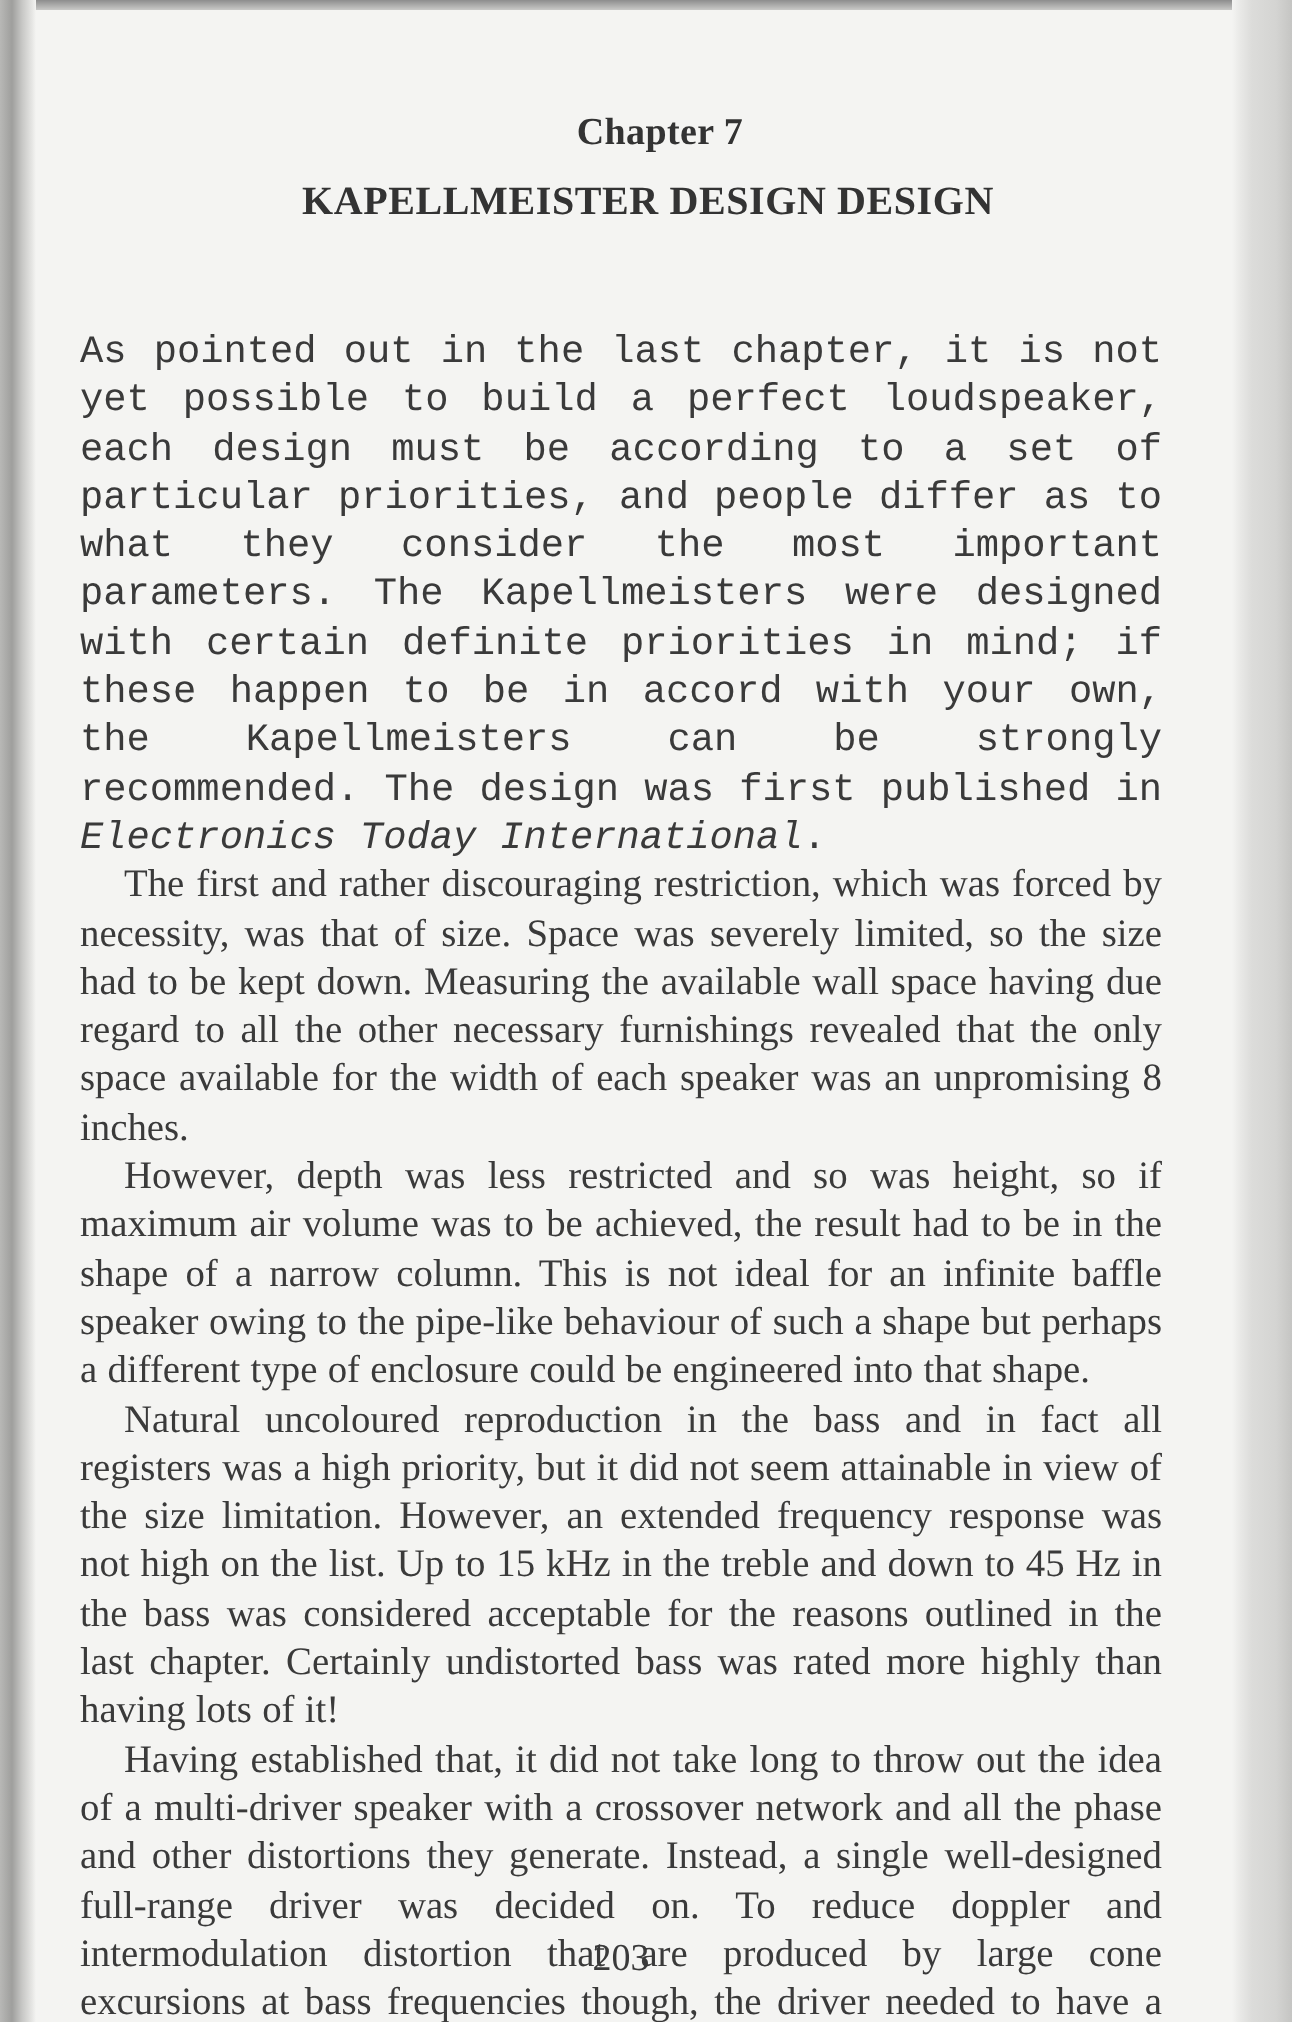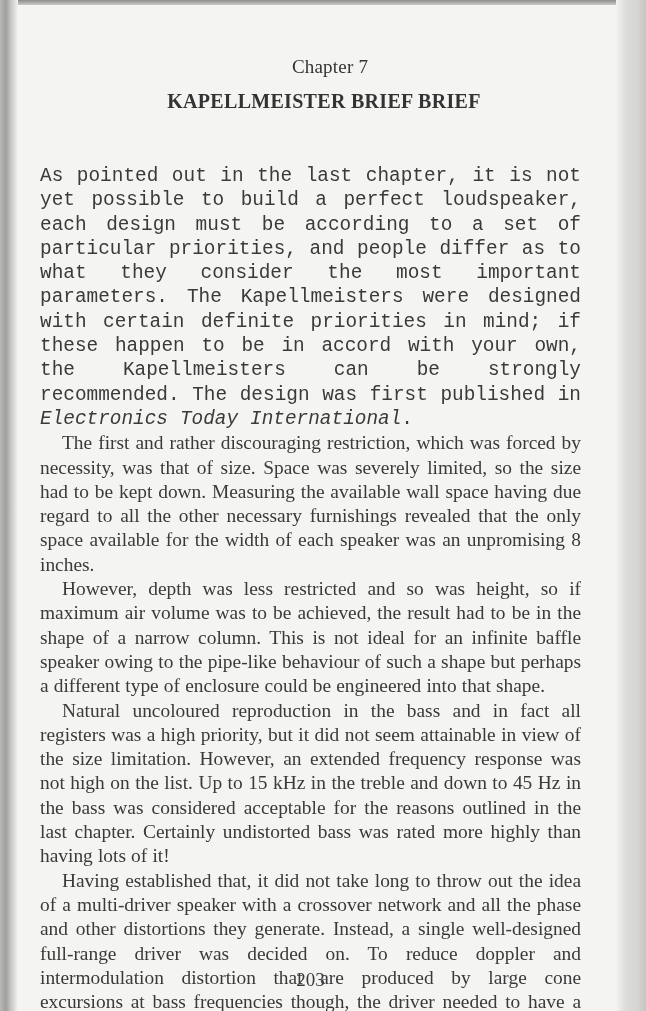--- a/index.html
+++ b/index.html
@@ -46,21 +46,21 @@
       width: 541px;
       font-family: "Liberation Serif", serif;
       color: #3a3a3a;
     }
     .chapter-label {
       position: absolute;
       top: 56px;
       left: 0;
       width: 580px;
       text-align: center;
-      font-weight: normal;
+      font-weight: bold;
       font-size: 19px;
       color: #333;
       letter-spacing: 0.2px;
     }
     .chapter-title {
       position: absolute;
       top: 90px;
       left: 0;
       width: 568px;
       text-align: center;
@@ -103,21 +103,21 @@
 </head>
 <body>
 
 <div class="page">
   <div class="top-edge"></div>
   <div class="left-gutter"></div>
   <div class="right-edge"></div>
 
   <div class="content">
     <div class="chapter-label">Chapter 7</div>
-    <div class="chapter-title">KAPELLMEISTER BRIEF BRIEF</div>
+    <div class="chapter-title">KAPELLMEISTER DESIGN DESIGN</div>
 
     <div class="body">
       <p class="first"><span>As pointed out in the last chapter, it is not yet possible to build a perfect loudspeaker, each design must be according to a set of particular priorities, and people differ as to what they consider the most important parameters. The Kapellmeisters were designed with certain definite priorities in mind; if these happen to be in accord with your own, the Kapellmeisters can be strongly recommended. The design was first published in </span><em>Electronics Today International</em><span>.</span></p>
       <p>The first and rather discouraging restriction, which was forced by necessity, was that of size. Space was severely limited, so the size had to be kept down. Measuring the available wall space having due regard to all the other necessary furnishings revealed that the only space available for the width of each speaker was an unpromising 8 inches.</p>
       <p>However, depth was less restricted and so was height, so if maximum air volume was to be achieved, the result had to be in the shape of a narrow column. This is not ideal for an infinite baffle speaker owing to the pipe-like behaviour of such a shape but perhaps a different type of enclosure could be engineered into that shape.</p>
       <p>Natural uncoloured reproduction in the bass and in fact all registers was a high priority, but it did not seem attainable in view of the size limitation. However, an extended frequency response was not high on the list. Up to 15 kHz in the treble and down to 45 Hz in the bass was considered acceptable for the reasons outlined in the last chapter. Certainly undistorted bass was rated more highly than having lots of it!</p>
       <p>Having established that, it did not take long to throw out the idea of a multi-driver speaker with a crossover network and all the phase and other distortions they generate. Instead, a single well-designed full-range driver was decided on. To reduce doppler and intermodulation distortion that are produced by large cone excursions at bass frequencies though, the driver needed to have a fairly large cone area so as to obtain the maximum acoustic output for the minimum cone excursion.</p>
     </div>
 
     <div class="page-number">203</div>

